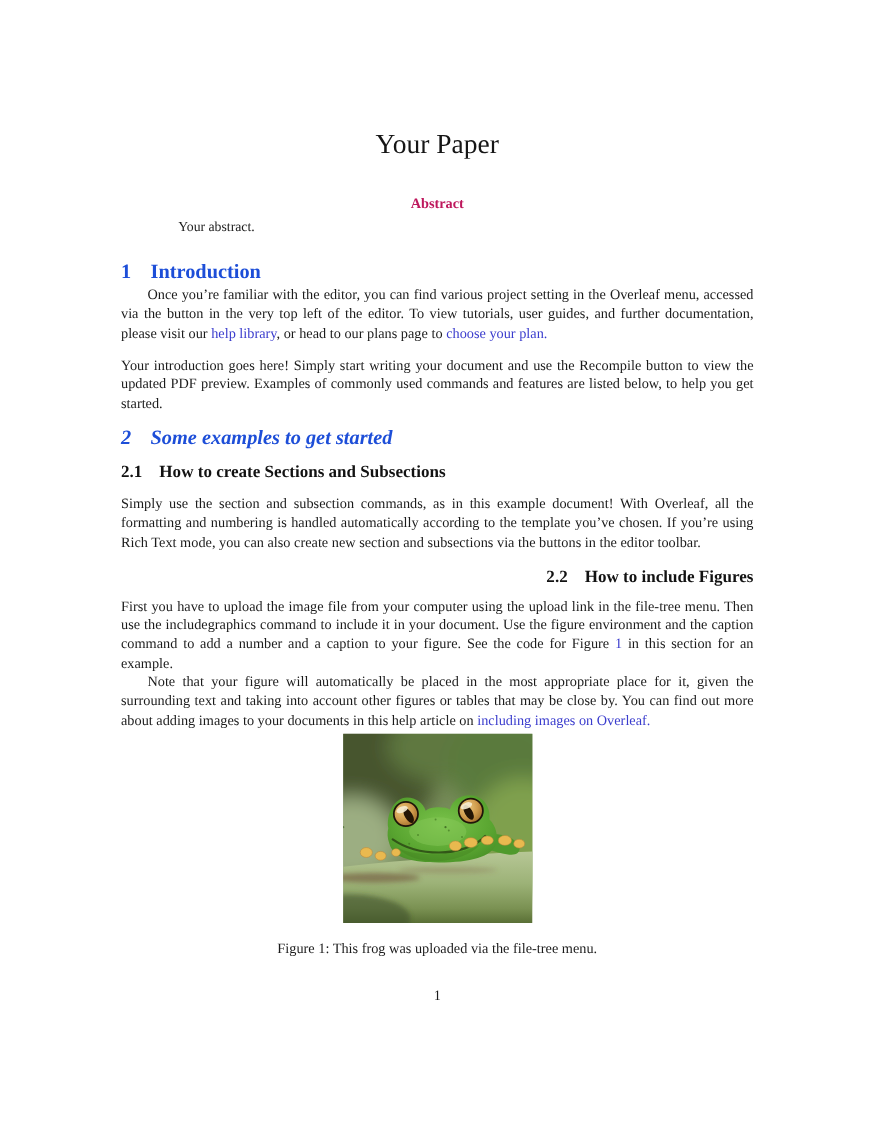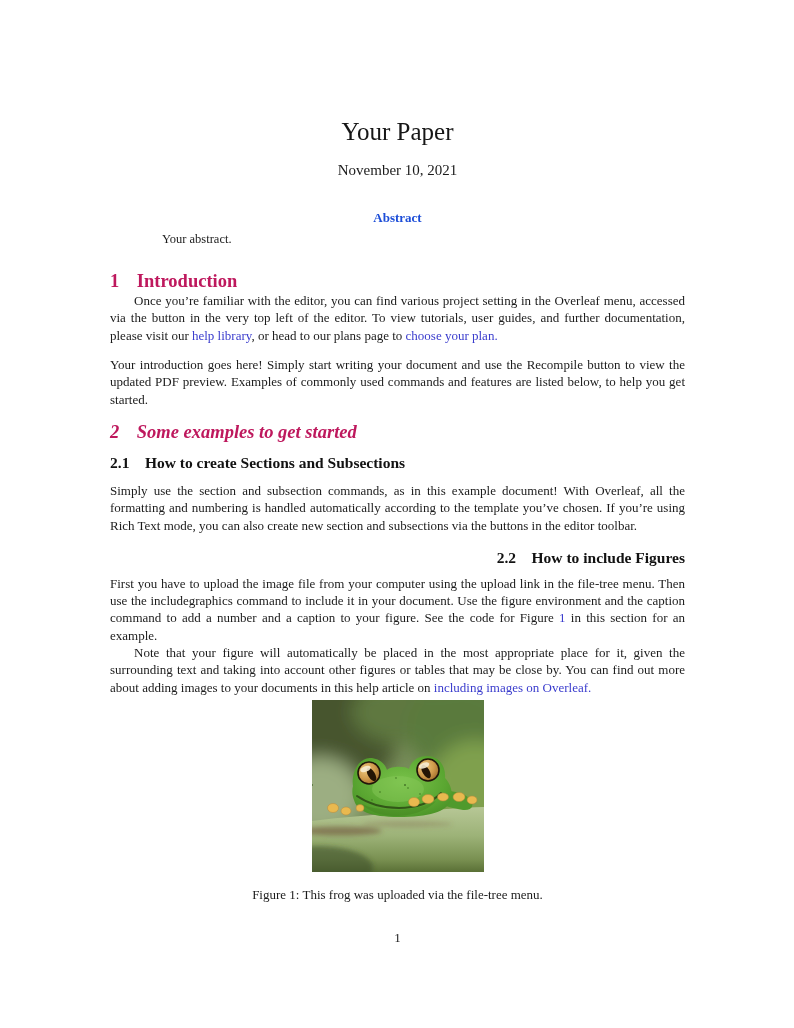--- a/index.html
+++ b/index.html
@@ -41,36 +41,36 @@
     margin-top: 15px;
     font-size: 15px;
     line-height: 1.2;
   }
   
   .abstract-heading {
     margin-top: 31px;
     text-align: center;
     font-size: 13px;
     font-weight: 700;
-    color: #1d4ed8;
+    color: #be185d;
   }
   .abstract-body {
     margin: 5px 38px 0 38px;
     text-indent: 14px;
     font-size: 12.5px;
     line-height: 1.35;
   }
   
   .section-heading {
     margin: 0;
     margin-top: 22px;
     font-size: 18.5px;
     font-weight: 700;
     line-height: 1.2;
-    color: #be185d;
+    color: #1d4ed8;
   }
   .section-heading .sec-num { margin-right: 0.95em; }
   .subsection-heading {
     margin: 0;
     margin-top: 11px;
     font-size: 15.5px;
     font-weight: 700;
     line-height: 1.2;
     color: #121212;
   }
@@ -114,21 +114,20 @@
     font-size: 13px;
   }
 </style>
 </head>
 <body>
 
 <div class="page">
 
   <div class="title-block">
     <h1 class="doc-title">Your Paper</h1>
-    <div class="doc-date">November 10, 2021</div>
   </div>
 
   <div class="abstract-heading">Abstract</div>
   <p class="abstract-body">Your abstract.</p>
 
   <h2 class="section-heading"><span class="sec-num">1</span><span>Introduction</span></h2>
   <p class="para indent"><span>Once you’re familiar with the editor, you can find various project setting in the Overleaf menu, accessed via the button in the very top left of the editor. To view tutorials, user guides, and further documentation, please visit our </span><span class="link">help library</span><span>, or head to our plans page to </span><span class="link">choose your plan.</span></p>
   <p class="para first"><span>Your introduction goes here! Simply start writing your document and use the Recompile button to view the updated PDF preview. Examples of commonly used commands and features are listed below, to help you get started.</span></p>
 
   <h2 class="section-heading s2"><span class="sec-num">2</span><span>Some examples to get started</span></h2>

